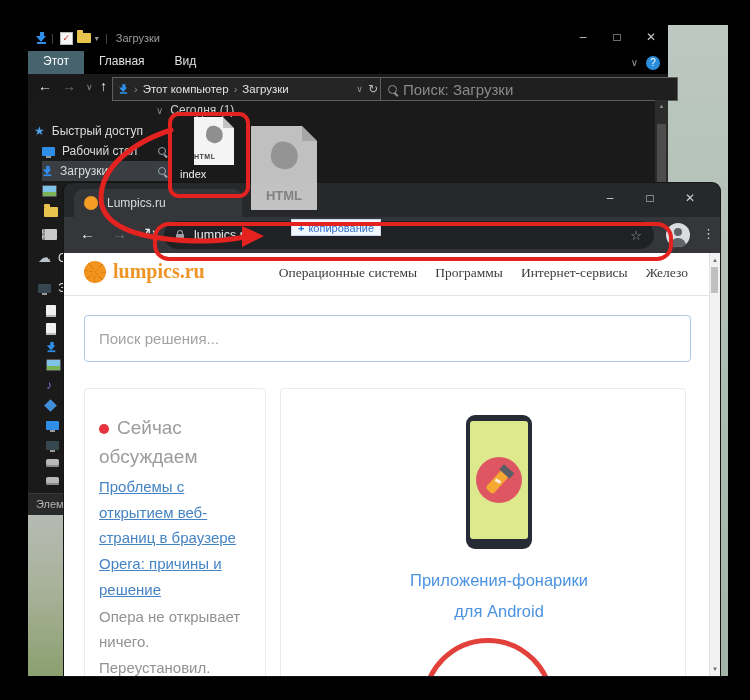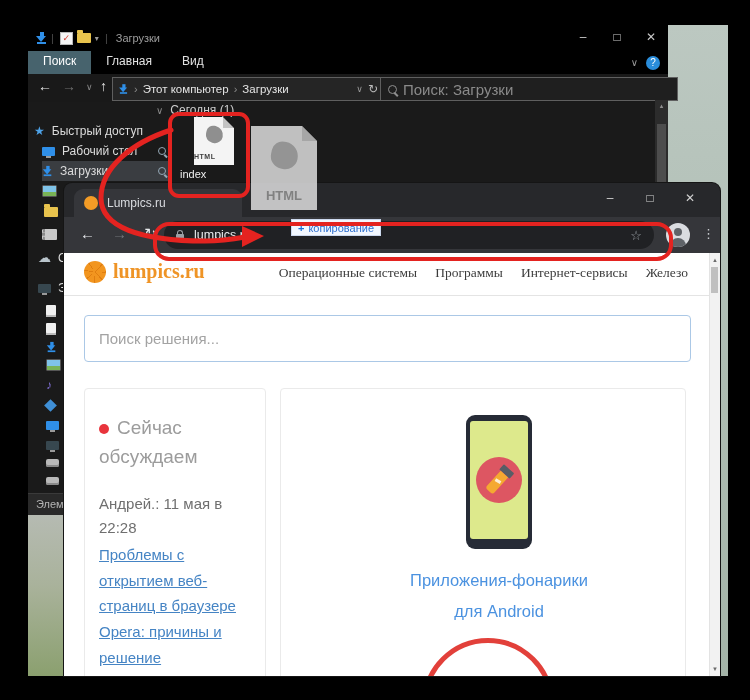--- a/index.html
+++ b/index.html
@@ -183,21 +183,21 @@
       <span class="qa-sep">|</span>
       <span class="ex-title">Загрузки</span>
       <span class="ex-ctrls">
         <span class="ex-ctrl">–</span>
         <span class="ex-ctrl">□</span>
         <span class="ex-ctrl">✕</span>
       </span>
     </div>
 
     <div class="ex-menubar">
-      <span class="ex-menu-file">Поиск</span>
+      <span class="ex-menu-file">Этот</span>
       <span class="ex-menu-item">Главная</span>
       <span class="ex-menu-item">Вид</span>
       <span class="ex-menu-right">
         <span class="ex-menu-chev">∨</span>
         <span class="ex-help">?</span>
       </span>
     </div>
 
     <div class="ex-toolbar">
       <span class="ex-nav" style="left:10px">←</span>
@@ -349,21 +349,20 @@
           <span>Железо</span>
         </span>
       </div>
 
       <input class="site-search" placeholder="Поиск решения..." style="">
 
       <div class="card" id="card-discuss">
         <div class="disc-title">
           <span class="red-dot"></span><span>Сейчас обсуждаем</span>
         </div>
-        <div class="disc-meta">Андрей.: 11 мая в 22:28</div>
         <a class="disc-link">Проблемы с открытием веб-страниц в браузере Opera: причины и решение</a>
         <div class="disc-comment">Опера не открывает ничего. Переустановил.</div>
       </div>
 
       <div class="card" id="card-feature">
         <div class="phone">
           <div class="phone-screen">
             <div class="phone-circle">
               <div class="flash">
                 <span class="flash-head"></span>

